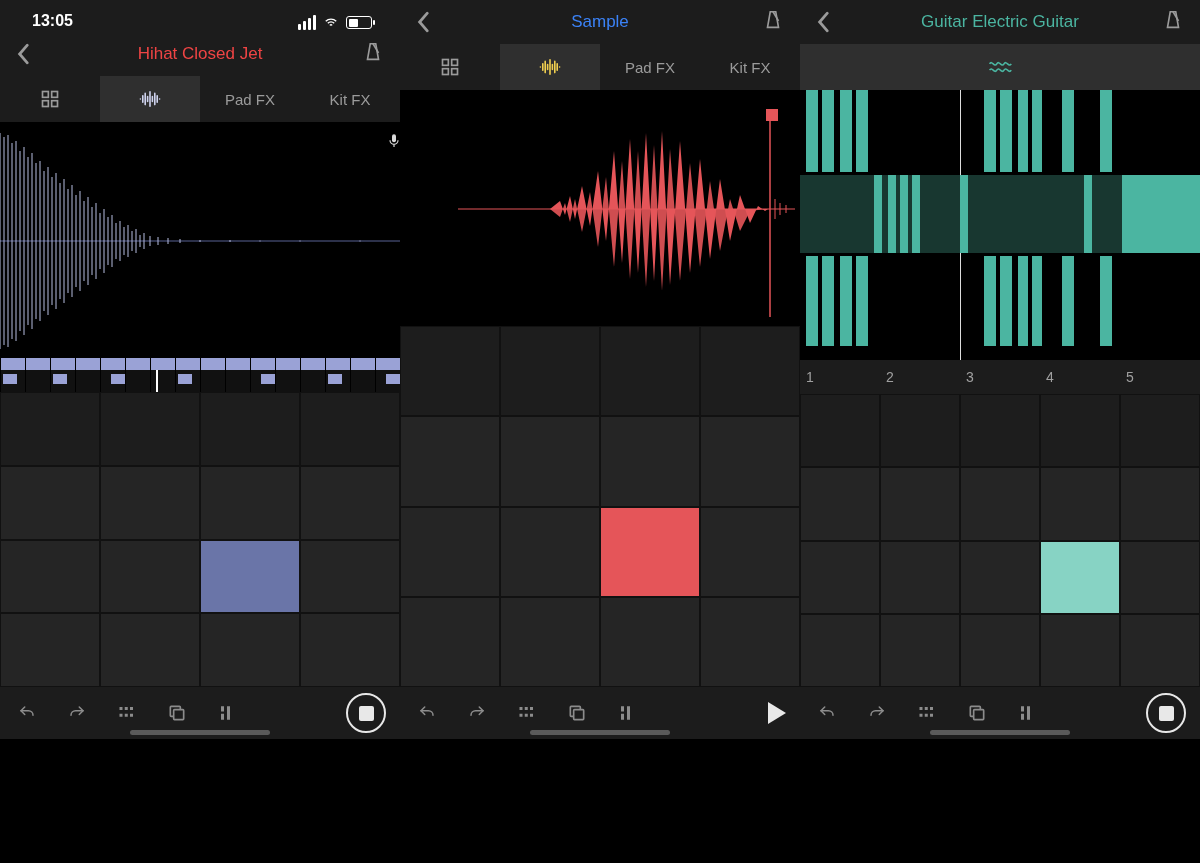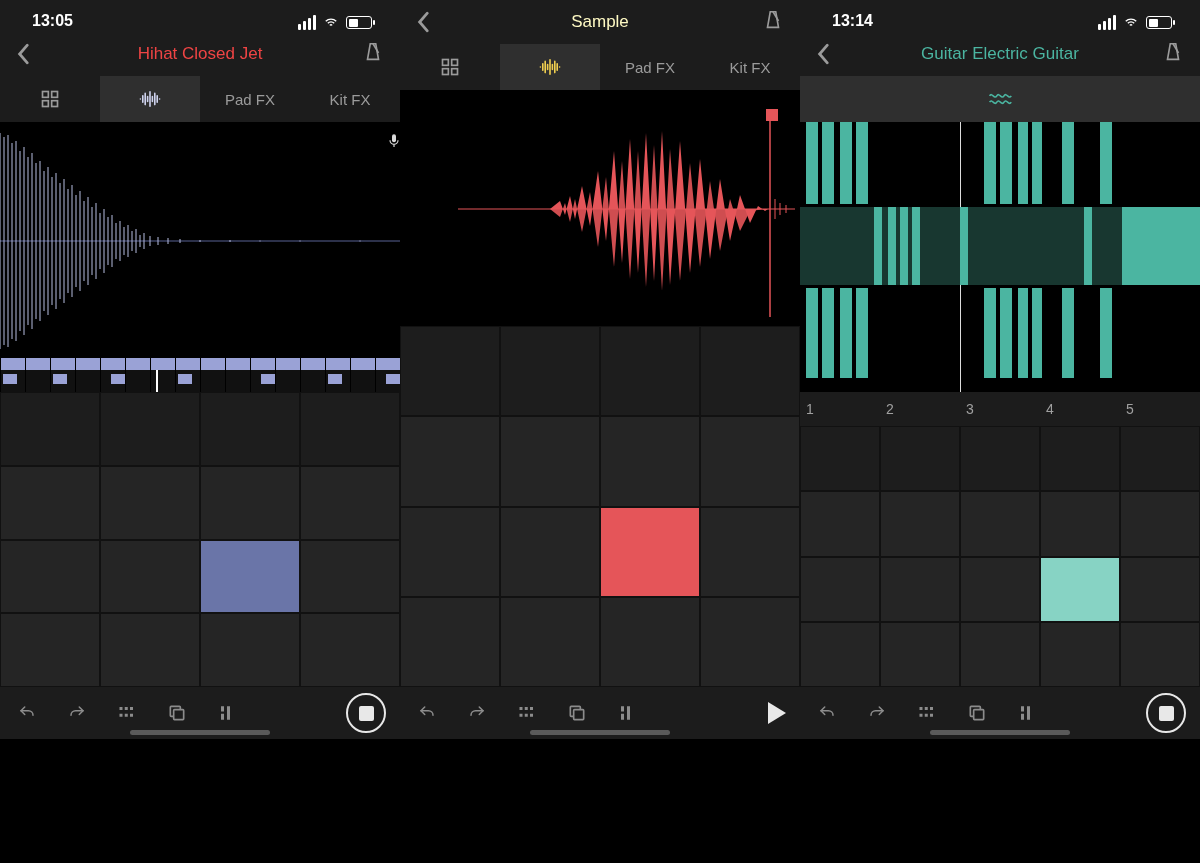--- a/index.html
+++ b/index.html
@@ -13,21 +13,21 @@
   .sig span{ width:3px; background:#fff; display:block; border-radius:1px;}
   .sig span:nth-child(1){height:6px;} .sig span:nth-child(2){height:9px;} .sig span:nth-child(3){height:12px;} .sig span:nth-child(4){height:15px;}
   .batt { width:26px; height:13px; border:1.5px solid #fff; border-radius:3px; position:relative; }
   .batt::after{content:""; position:absolute; right:-4px; top:3px; width:2px; height:5px; background:#fff; border-radius:1px;}
   .batt .fill{ position:absolute; left:1.5px; top:1.5px; bottom:1.5px; width:9px; background:#fff; border-radius:1px;}
 
   
   .titlebar { height: 44px; display:flex; align-items:center; justify-content:space-between; padding:0 16px 0 10px; }
   .back { width:28px; height:28px; display:flex; align-items:center; justify-content:center; color:#9b9b9b; }
   .title { font-size:17px; font-weight:500; }
-  .acc1 { color:#ef4444; } .acc2 { color:#fef9c3; } .acc3 { color:#4bb5a1; }
+  .acc1 { color:#ef4444; } .acc2 { color:#3b82f6; } .acc3 { color:#4bb5a1; }
   .metroIcon { width:22px; height:22px; color:#9b9b9b;}
 
   
   .tabs { height:46px; display:flex; }
   .tab { flex:1; display:flex; align-items:center; justify-content:center; color:#9b9b9b; font-size:15px; background:#1c1c1c; border:none;}
   .tab.active { background:#2f2f2f; }
   .tab.activeY svg { color:#f2d04f;} .tab.activeP svg{color:#cfd3ef;}
   .acc3icon{color:#4bb5a1;}
 
   
@@ -375,39 +375,20 @@
         </div>
     <div class="sp"></div>
     <div class="play">
           <div class="tri"></div>
         </div>
   </div>
   <div class="home"></div>
 </div>
 
 <div class="phone">
-  <div class="status">
-    <div>13:14</div>
-    <div class="right">
-      <div class="sig">
-            <span></span>
-            <span></span>
-            <span></span>
-            <span></span>
-          </div>
-      <svg width="18" height="14" viewBox="0 0 24 24" fill="none" stroke="#fff" stroke-width="2.2">
-            <path d="M3 9c5-5 13-5 18 0"></path>
-            <path d="M6.5 12.5c3-3 8-3 11 0"></path>
-            <path d="M10 16c1.2-1.2 2.8-1.2 4 0"></path>
-          </svg>
-      <div class="batt">
-            <div class="fill"></div>
-          </div>
-    </div>
-  </div>
   <div class="titlebar">
     <div class="back">
           <svg width="14" height="22" viewBox="0 0 12 20" fill="none" stroke="currentColor" stroke-width="2.5" stroke-linecap="round">
             <path d="M9 2L2 10l7 8"></path>
           </svg>
         </div>
     <div class="title acc3">Guitar Electric Guitar</div>
     <div><svg class="metroIcon" viewBox="0 0 24 24" fill="none" stroke="currentColor" stroke-width="1.8">
             <path d="M9 3h6l3 17H6z"></path>
             <path d="M12 3l6 10"></path>

